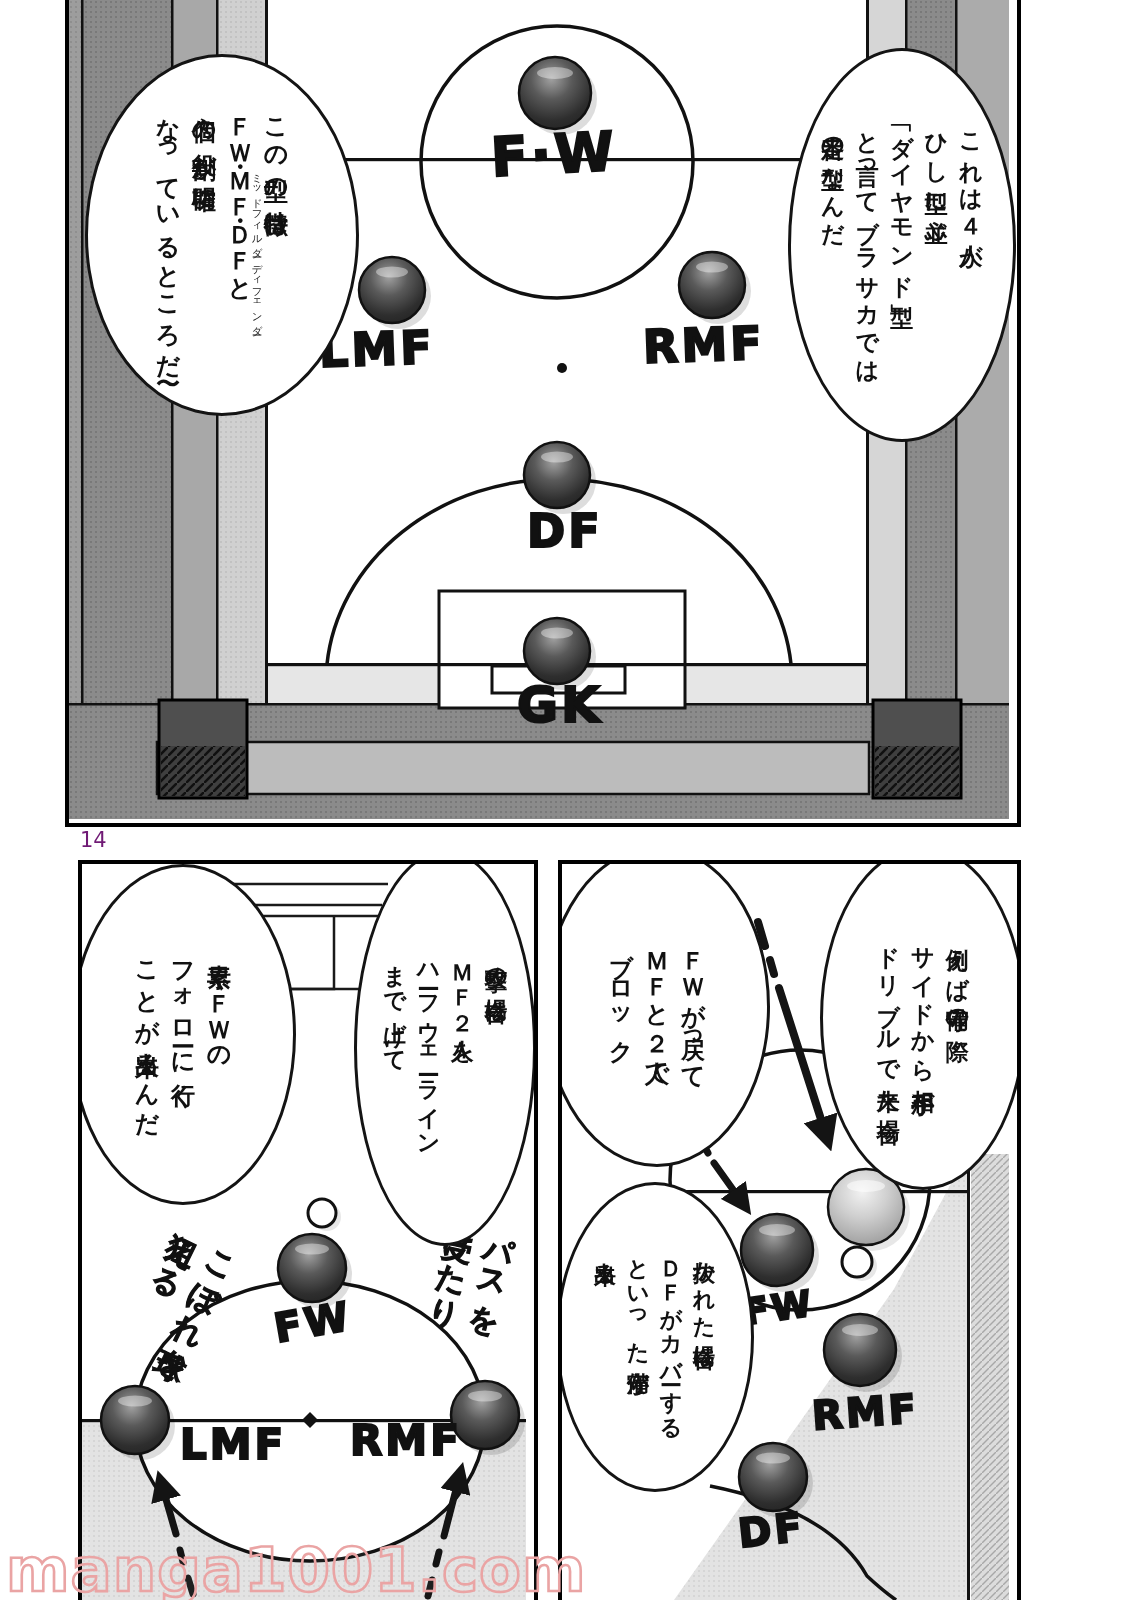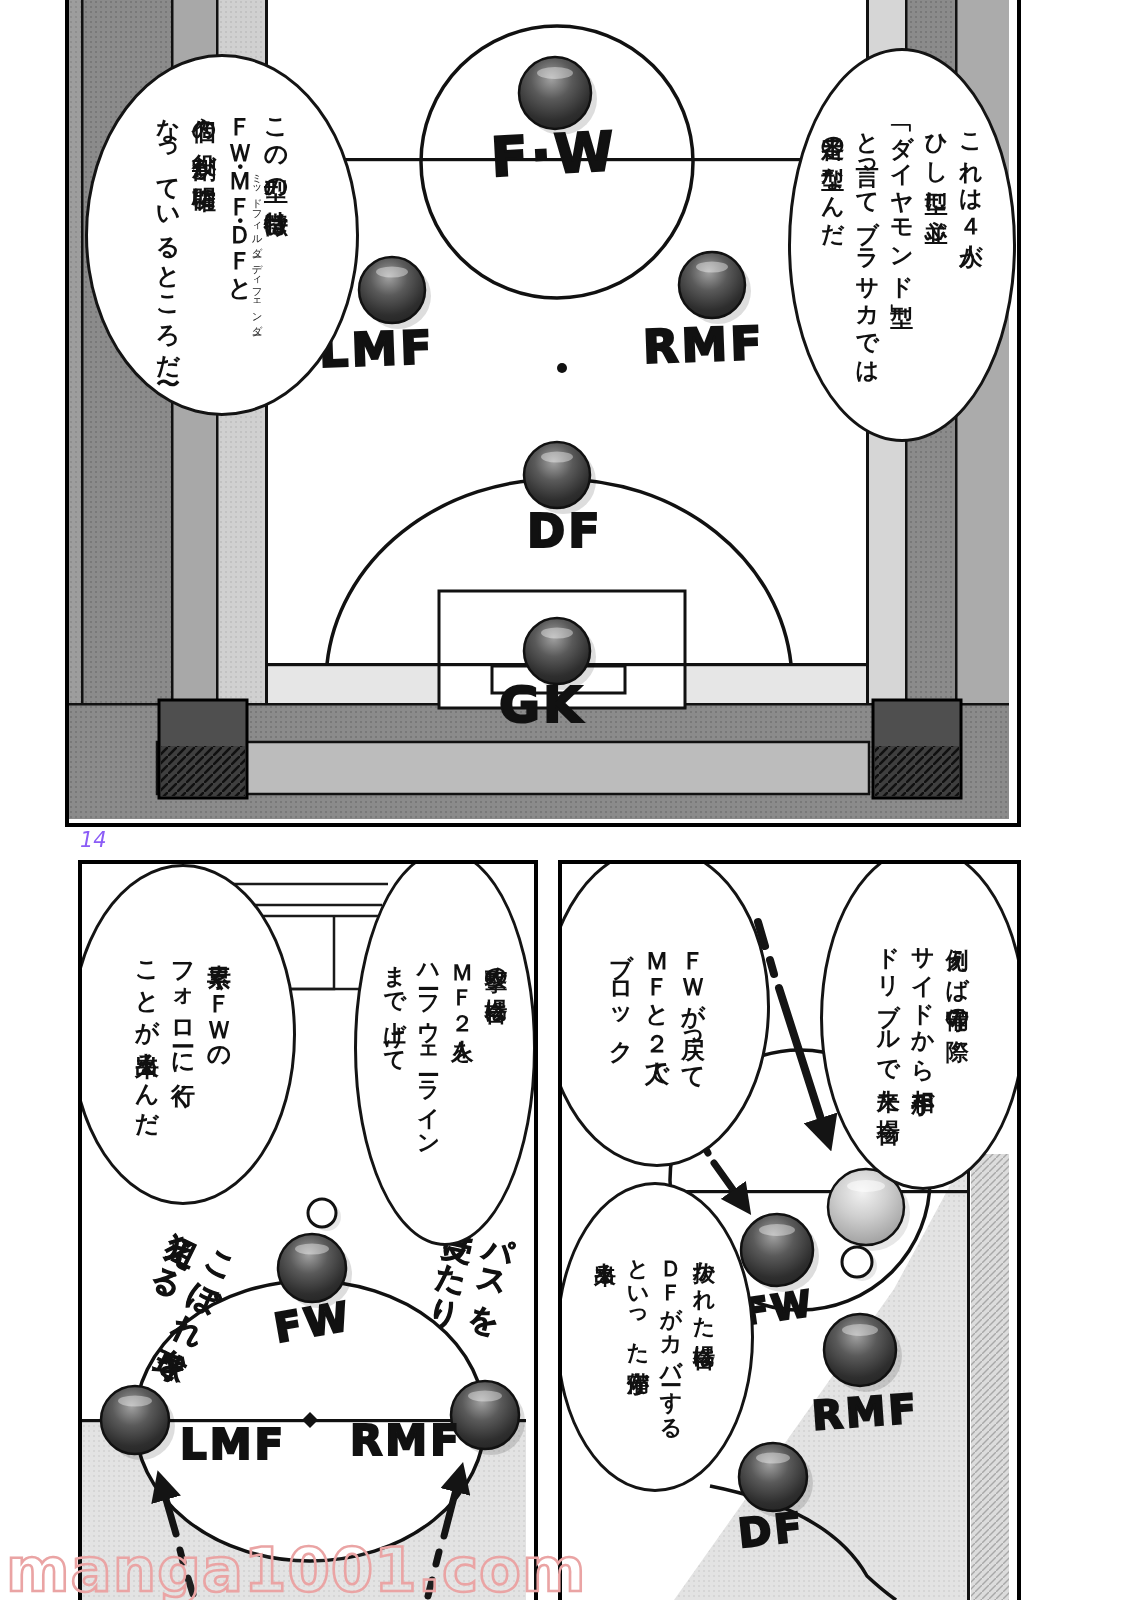--- a/index.html
+++ b/index.html
@@ -12,21 +12,21 @@
          writing-mode:vertical-rl;text-orientation:mixed;white-space:nowrap;
          font-weight:600;color:#111;letter-spacing:2px;line-height:1.5;}
   .vtext span{display:block;}
   .furi{position:absolute;writing-mode:vertical-rl;font-size:10.5px;letter-spacing:0;
         font-weight:500;color:#222;line-height:1;}
   .marker{position:absolute;font-family:"DejaVu Sans",sans-serif;font-weight:900;color:#111;
           -webkit-text-stroke:2.2px #111;letter-spacing:3px;line-height:1;}
   .note{position:absolute;writing-mode:vertical-rl;font-weight:700;color:#111;
         -webkit-text-stroke:1px #111;line-height:1.35;letter-spacing:1px;white-space:nowrap;}
   .note span{display:block;}
-  #page-number{position:absolute;left:80px;top:828px;font-size:21px;color:#8b5cf6;font-style:italic;}
+  #page-number{position:absolute;left:80px;top:828px;font-size:21px;color:#701a75;}
   #watermark{position:absolute;left:6px;top:1534px;font-size:61px;font-weight:700;
              letter-spacing:1px;color:rgba(255,255,255,0.05);
              -webkit-text-stroke:2.6px #eaa4a4;z-index:60;}
 </style>
 </head>
 <body>
 
 <div id="page">
 
   <div class="panel" style="left:65px;top:0;width:948px;height:823px;border-top:none;">
@@ -141,21 +141,21 @@
         <circle cx="494" cy="657" r="33" fill="#00000022"></circle>
         <circle cx="488" cy="651" r="33" fill="url(#magGrad)" stroke="#111" stroke-width="2.5"></circle>
         <ellipse cx="488" cy="633" rx="16" ry="5.5" fill="#ffffff66"></ellipse>
         </g>
     </svg>
 
     <div class="marker" style="left:422px;top:128px;font-size:54px;transform:rotate(-3deg);">F·W</div>
     <div class="marker" style="left:250px;top:326px;font-size:46px;transform:rotate(-2deg);">LMF</div>
     <div class="marker" style="left:574px;top:322px;font-size:46px;transform:rotate(-2deg);">RMF</div>
     <div class="marker" style="left:458px;top:508px;font-size:46px;">DF</div>
-    <div class="marker" style="left:430px;top:680px;font-size:50px;">GK</div>
+    <div class="marker" style="left:448px;top:680px;font-size:50px;">GK</div>
 
     <div class="bubble" style="left:719px;top:48px;width:222px;height:388px;">
       <div class="vtext" style="font-size:23px;">
         <span>これは４人が</span>
         <span>ひし型に並ぶ</span>
         <span>「ダイヤモンド型」</span>
         <span>と言ってブラサカでは</span>
         <span>定番の型なんだ</span>
       </div>
     </div>

